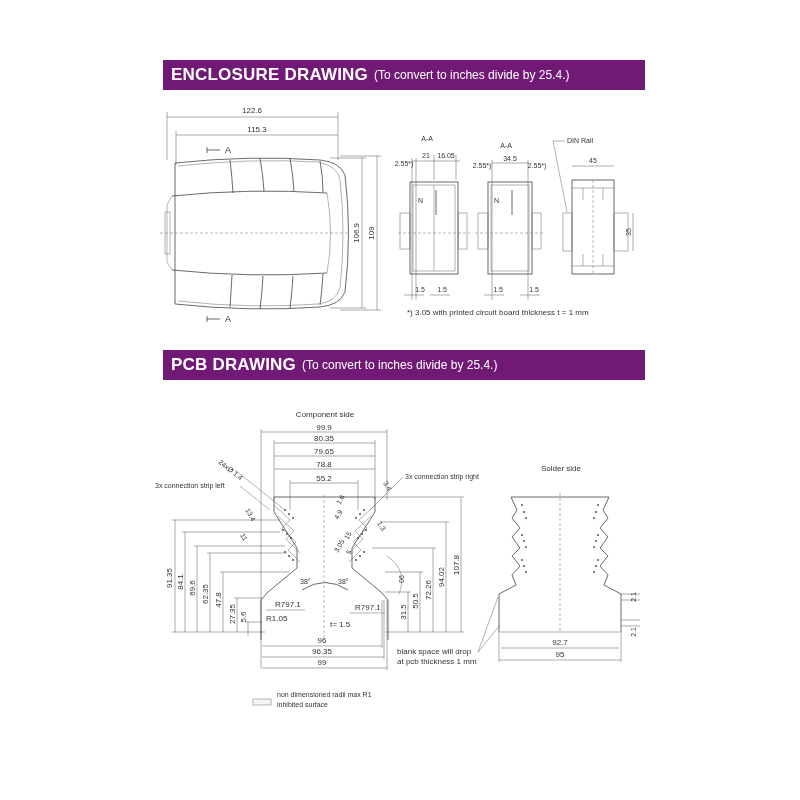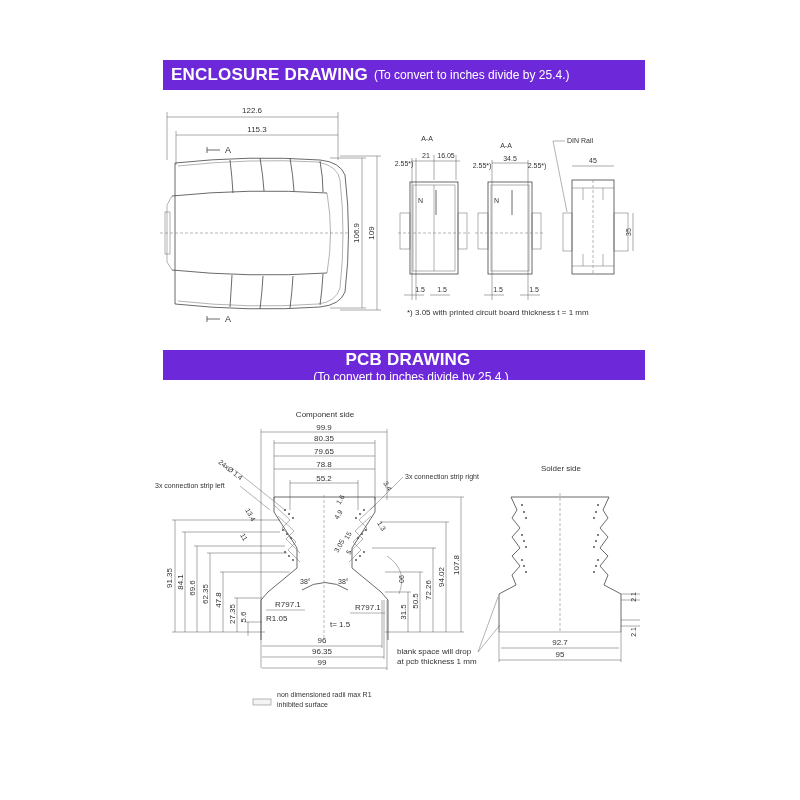--- a/index.html
+++ b/index.html
@@ -1,37 +1,37 @@
 <!DOCTYPE html>
 <html><head>
 <meta charset="utf-8">
 <style>
   html,body{margin:0;padding:0;background:#ffffff;}
   body{width:800px;height:800px;position:relative;overflow:hidden;font-family:"Liberation Sans",sans-serif;color:#333;}
-  .banner{position:absolute;left:163px;width:482px;height:30px;background:#6d28d9;color:#fff;display:flex;align-items:center;padding-left:8px;box-sizing:border-box;}
+  .banner{position:absolute;left:163px;width:482px;height:30px;background:#701a75;color:#fff;display:flex;align-items:center;padding-left:8px;box-sizing:border-box;}
   .banner .main{font-weight:bold;font-size:17px;letter-spacing:0.2px;}
   .banner .sub{font-weight:normal;font-size:12px;margin-left:6px;}
   svg{position:absolute;left:0;top:0;}
   svg text{font-family:"Liberation Sans",sans-serif;fill:#333;}
   .ln{stroke:#444;stroke-width:0.8;fill:none;}
   .thin{stroke:#666;stroke-width:0.5;fill:none;}
   .dash{stroke:#888;stroke-width:0.6;fill:none;stroke-dasharray:3,2;}
   .dim{stroke:#555;stroke-width:0.5;fill:none;}
   .t7{font-size:7px;}
   .t8{font-size:8px;}
   .t9{font-size:9px;}
 </style>
 </head>
 <body>
 
 <div class="banner" style="top:60px;">
   <span class="main">ENCLOSURE DRAWING</span>
   <span class="sub">(To convert to inches divide by 25.4.)</span>
 </div>
-<div class="banner" style="top:350px;flex-direction:column;">
+<div class="banner" style="top:350px;">
   <span class="main">PCB DRAWING</span>
   <span class="sub">(To convert to inches divide by 25.4.)</span>
 </div>
 
 <svg width="800" height="800" viewBox="0 0 800 800">
 
   <g>
 
     <line class="dim" x1="167" y1="117" x2="338" y2="117"></line>
     <line class="dim" x1="167" y1="112" x2="167" y2="160"></line>

